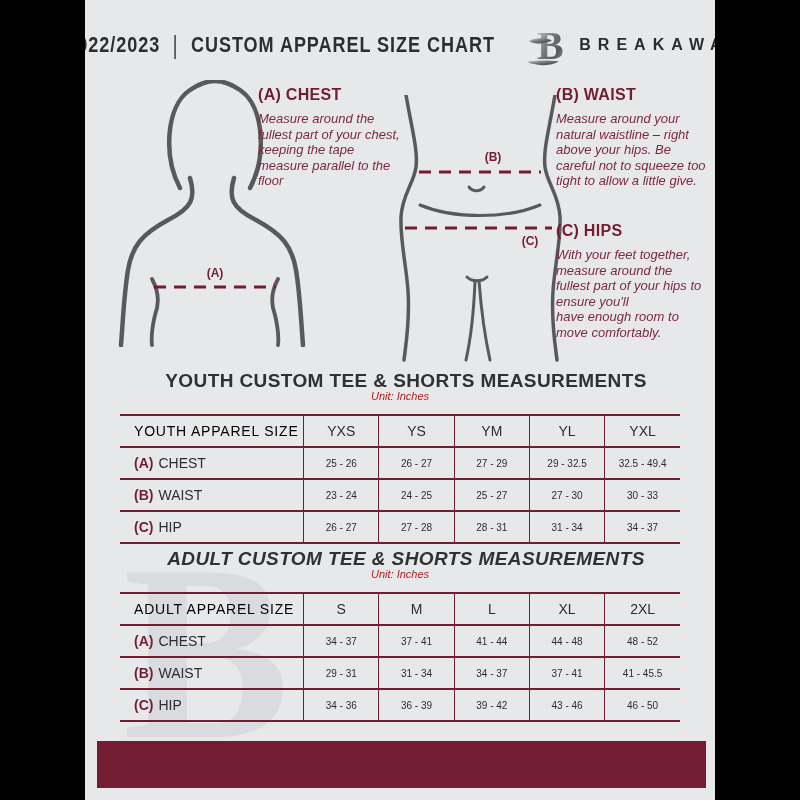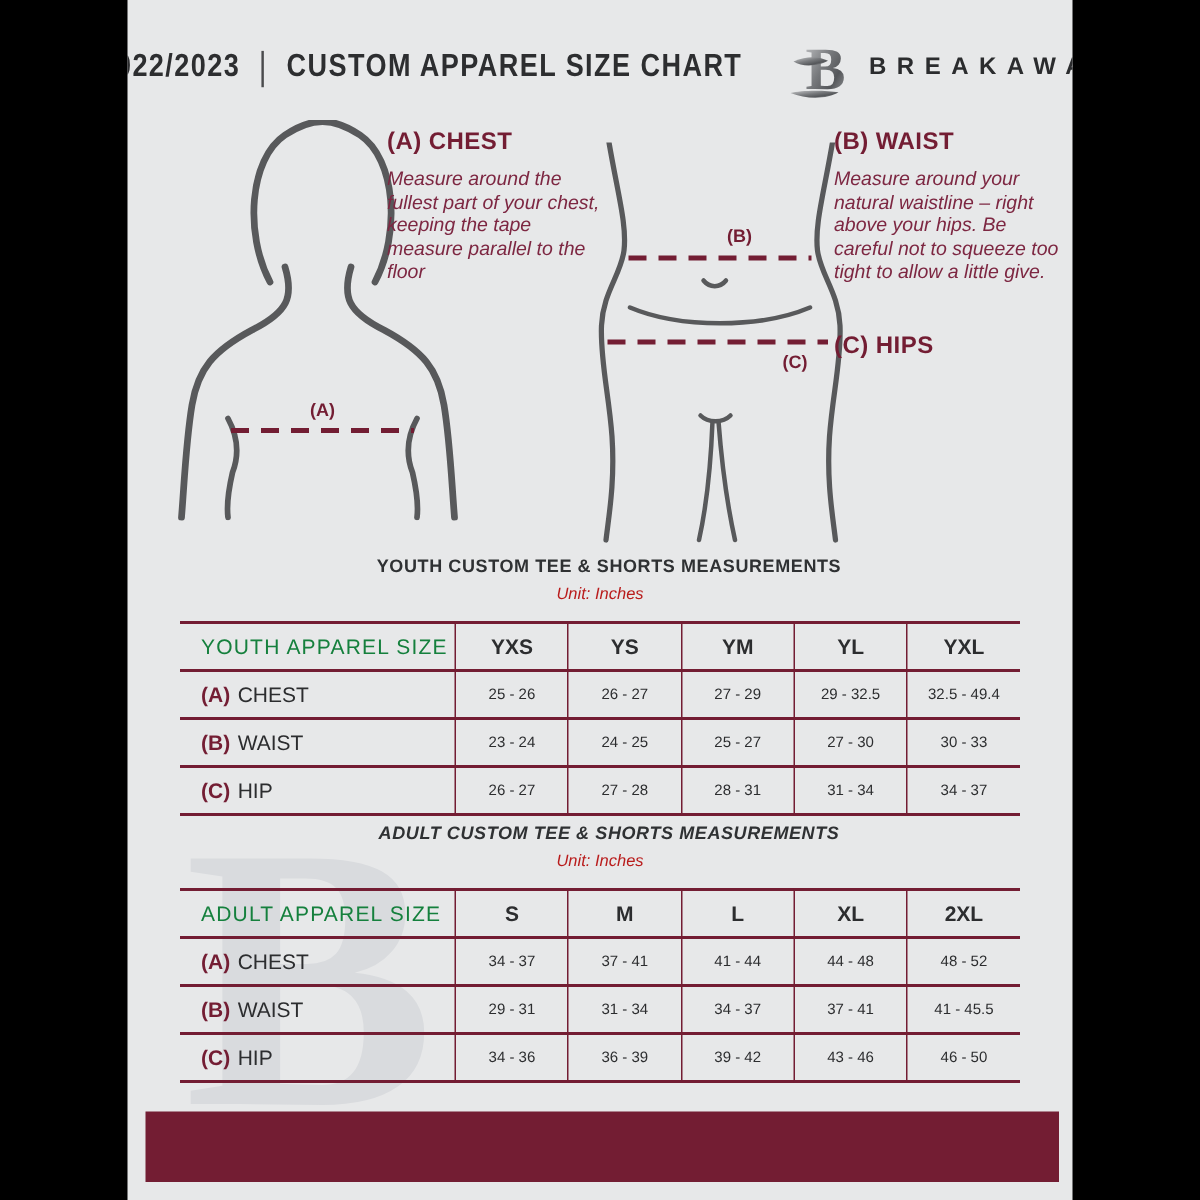--- a/index.html
+++ b/index.html
@@ -19,42 +19,42 @@
   .brand{display:flex;align-items:center;gap:9px;}
   .brand-name{font-weight:bold;font-size:16px;letter-spacing:7px;color:#2b2c2e;white-space:nowrap;}
   
   .fig{position:absolute;}
   .guide-head{position:absolute;font-weight:bold;font-size:16px;
        color:var(--accent-maroon,#731d33);letter-spacing:0.3px;}
   .guide-text{position:absolute;font-style:italic;font-size:13px;line-height:15.5px;
        color:var(--guide-maroon,#82304a);white-space:pre-line;}
   
   .sect-title{position:absolute;left:12px;right:0;text-align:center;
-       font-weight:bold;font-size:12px;letter-spacing:0.4px;color:#2f3133;}
+       font-weight:bold;font-size:19px;letter-spacing:0.4px;color:#2f3133;}
   .sect-unit{position:absolute;left:0;right:0;text-align:center;
        font-style:italic;font-size:11px;color:#b91c1c;}
   
   table.size-table{
     position:absolute;left:35px;width:560px;z-index:2;
     border-collapse:collapse;table-layout:fixed;
     border-top:2px solid var(--accent-maroon,#731d33);
     border-bottom:2px solid var(--accent-maroon,#731d33);
     background:transparent;
   }
   .size-table col.c0{width:183px;}
   .size-table col.cn{width:75px;}
   .size-table tr{border-bottom:2px solid var(--accent-maroon,#731d33);}
   .size-table th,.size-table td{
     border-left:1.5px solid var(--accent-maroon,#731d33);
     padding:0;text-align:center;vertical-align:middle;height:30px;
     font-size:10px;color:#2c2d2f;background:transparent;
   }
   .size-table th:first-child,.size-table td:first-child{border-left:none;text-align:left;padding-left:14px;}
-  .size-table thead th:first-child{font-weight:normal;letter-spacing:0.8px;font-size:14px;color:#15803d;}
-  .size-table thead th{font-weight:bold;font-size:14px;}
+  .size-table thead th:first-child{font-weight:normal;letter-spacing:0.8px;font-size:14px;color:#000000;}
+  .size-table thead th{font-weight:normal;font-size:14px;}
   .size-table tbody tr{height:31px;}
   .size-table td:first-child{font-size:14px;}
   .pfx{color:var(--accent-maroon,#731d33);font-weight:bold;margin-right:5px;}
   
   .watermark{position:absolute;left:38px;top:528px;z-index:1;
        font-family:"Liberation Serif",serif;font-weight:bold;font-size:250px;line-height:1;
        color:#d9dbde;user-select:none;}
   .footer-band{position:absolute;left:12px;top:741px;width:609px;height:47px;
        background:var(--accent-maroon,#731d33);}
 </style>
@@ -116,20 +116,22 @@
       <text x="137" y="150" text-anchor="middle" font-size="12" font-weight="bold" fill="#731d33" font-family="Liberation Sans, sans-serif">(C)</text>
     </svg>
 
     <div class="guide-head" style="left:173px;top:86px;">(A) CHEST</div>
     <div class="guide-text" style="left:173px;top:111px;width:142px;">Measure around the fullest part of your chest, keeping the tape measure parallel to the floor</div>
 
     <div class="guide-head" style="left:471px;top:86px;">(B) WAIST</div>
     <div class="guide-text" style="left:471px;top:111px;width:152px;">Measure around your natural waistline – right above your hips. Be careful not to squeeze too tight to allow a little give.</div>
 
     <div class="guide-head" style="left:471px;top:222px;">(C) HIPS</div>
+    <div class="guide-text" style="left:471px;top:247px;width:152px;">With your feet together, measure around the fullest part of your hips to ensure you'll
+have enough room to move comfortably.</div>
 
     <div class="watermark">B</div>
 
     <div class="sect-title" style="top:370px;">YOUTH CUSTOM TEE &amp; SHORTS MEASUREMENTS</div>
     <div class="sect-unit" style="top:390px;">Unit: Inches</div>
 
     <table class="size-table" style="top:414px;">
       <colgroup>
           <col class="c0">
           <col class="cn">

